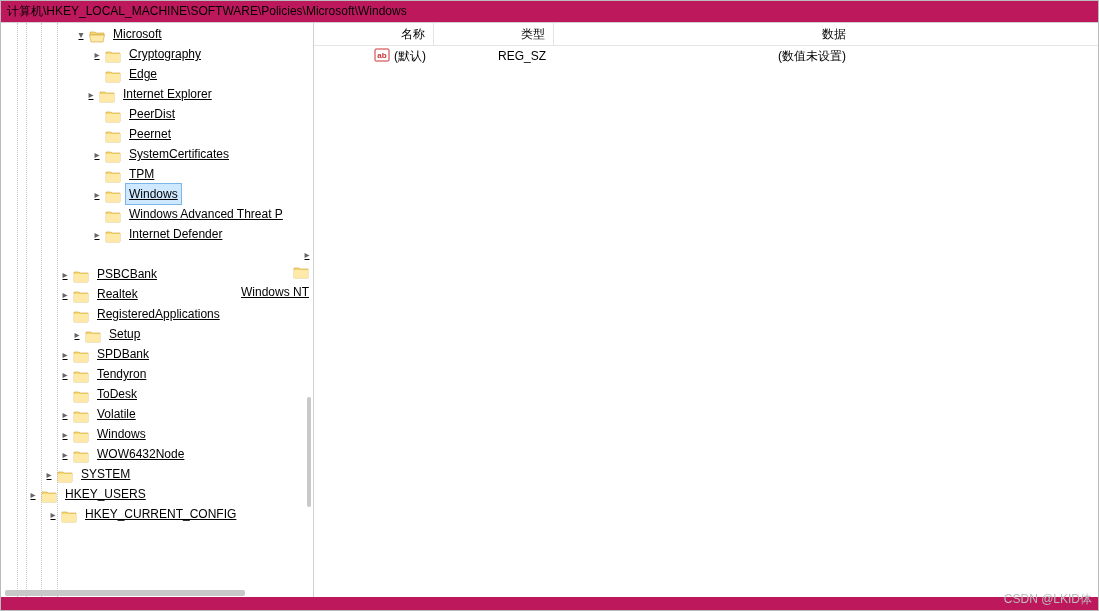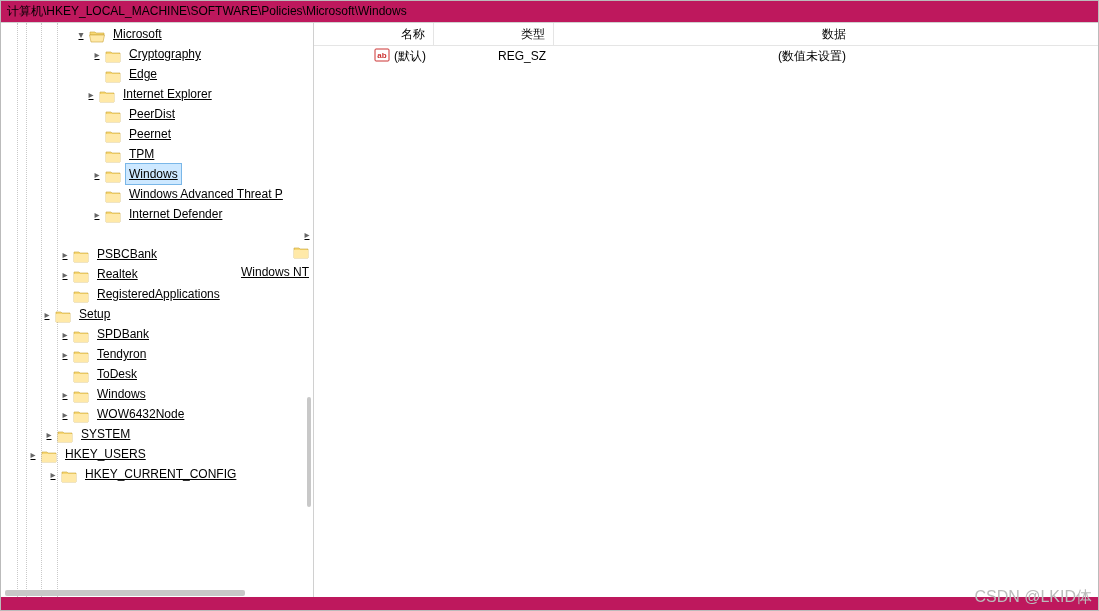--- a/index.html
+++ b/index.html
@@ -24,21 +24,21 @@
   .tw-open::before{content:"▾";}
   .tw-closed::before{content:"▸";}
   .folder{display:inline-flex;width:16px;height:16px;margin:0 4px 0 2px;}
   .folder svg{width:16px;height:16px;}
   .label{padding:0 3px;border:1px solid transparent;}
   .selected .label{background:#cde8ff;border:1px solid #7ab7e8;}
   .hscroll{position:absolute;left:4px;bottom:1px;width:240px;height:6px;background:#c8c8c8;border-radius:2px;}
   .vscroll{position:absolute;right:2px;top:374px;width:4px;height:110px;background:#c8c8c8;border-radius:2px;}
   .vline{position:absolute;top:0;bottom:0;width:0;border-left:1px dotted #c9c9c9;}
   .footer{height:14px;}
-  .watermark{position:absolute;right:6px;bottom:2px;color:#bbb;font-size:16px;}
+  .watermark{position:absolute;right:6px;bottom:2px;color:#bbb;font-size:12px;}
 </style>
 </head>
 <body>
 <div class="root">
 
   <div class="addr">计算机\HKEY_LOCAL_MACHINE\SOFTWARE\Policies\Microsoft\Windows</div>
 
   <div class="split">
     <div class="tree-pane">
       <div class="vline" style="left:16px"></div>
@@ -101,20 +101,30 @@
               <span class="twisty blank"></span>
               <span class="folder">
                 <svg viewBox="0 0 16 16">
                   <path fill="#f7d774" stroke="#c9a43a" stroke-width="0.6" d="M1 3h5l1 1h8v9H1z"></path>
                   <path fill="#ffe9a8" d="M1 5h14v8H1z"></path>
                 </svg>
               </span>
               <span class="label">Peernet</span>
             </div>
             <div class="node" style="padding-left: 90px;">
+              <span class="twisty tw-closed"></span>
+              <span class="folder">
+                <svg viewBox="0 0 16 16">
+                  <path fill="#f7d774" stroke="#c9a43a" stroke-width="0.6" d="M1 3h5l1 1h8v9H1z"></path>
+                  <path fill="#ffe9a8" d="M1 5h14v8H1z"></path>
+                </svg>
+              </span>
+              <span class="label">SystemCertificates</span>
+            </div>
+            <div class="node" style="padding-left: 90px;">
               <span class="twisty blank"></span>
               <span class="folder">
                 <svg viewBox="0 0 16 16">
                   <path fill="#f7d774" stroke="#c9a43a" stroke-width="0.6" d="M1 3h5l1 1h8v9H1z"></path>
                   <path fill="#ffe9a8" d="M1 5h14v8H1z"></path>
                 </svg>
               </span>
               <span class="label">TPM</span>
             </div>
             <div class="node selected" style="padding-left: 90px;">
@@ -180,21 +190,21 @@
             <div class="node" style="padding-left: 58px;">
               <span class="twisty blank"></span>
               <span class="folder">
                 <svg viewBox="0 0 16 16">
                   <path fill="#f7d774" stroke="#c9a43a" stroke-width="0.6" d="M1 3h5l1 1h8v9H1z"></path>
                   <path fill="#ffe9a8" d="M1 5h14v8H1z"></path>
                 </svg>
               </span>
               <span class="label">RegisteredApplications</span>
             </div>
-            <div class="node" style="padding-left: 40px;">
+            <div class="node" style="padding-left: 70px;">
               <span class="twisty tw-closed"></span>
               <span class="folder">
                 <svg viewBox="0 0 16 16">
                   <path fill="#f7d774" stroke="#c9a43a" stroke-width="0.6" d="M1 3h5l1 1h8v9H1z"></path>
                   <path fill="#ffe9a8" d="M1 5h14v8H1z"></path>
                 </svg>
               </span>
               <span class="label">Setup</span>
             </div>
             <div class="node" style="padding-left: 58px;">
@@ -219,20 +229,30 @@
             </div>
             <div class="node" style="padding-left: 58px;">
               <span class="twisty blank"></span>
               <span class="folder">
                 <svg viewBox="0 0 16 16">
                   <path fill="#f7d774" stroke="#c9a43a" stroke-width="0.6" d="M1 3h5l1 1h8v9H1z"></path>
                   <path fill="#ffe9a8" d="M1 5h14v8H1z"></path>
                 </svg>
               </span>
               <span class="label">ToDesk</span>
+            </div>
+            <div class="node" style="padding-left: 58px;">
+              <span class="twisty tw-closed"></span>
+              <span class="folder">
+                <svg viewBox="0 0 16 16">
+                  <path fill="#f7d774" stroke="#c9a43a" stroke-width="0.6" d="M1 3h5l1 1h8v9H1z"></path>
+                  <path fill="#ffe9a8" d="M1 5h14v8H1z"></path>
+                </svg>
+              </span>
+              <span class="label">Volatile</span>
             </div>
             <div class="node" style="padding-left: 58px;">
               <span class="twisty tw-closed"></span>
               <span class="folder">
                 <svg viewBox="0 0 16 16">
                   <path fill="#f7d774" stroke="#c9a43a" stroke-width="0.6" d="M1 3h5l1 1h8v9H1z"></path>
                   <path fill="#ffe9a8" d="M1 5h14v8H1z"></path>
                 </svg>
               </span>
               <span class="label">Windows</span>

